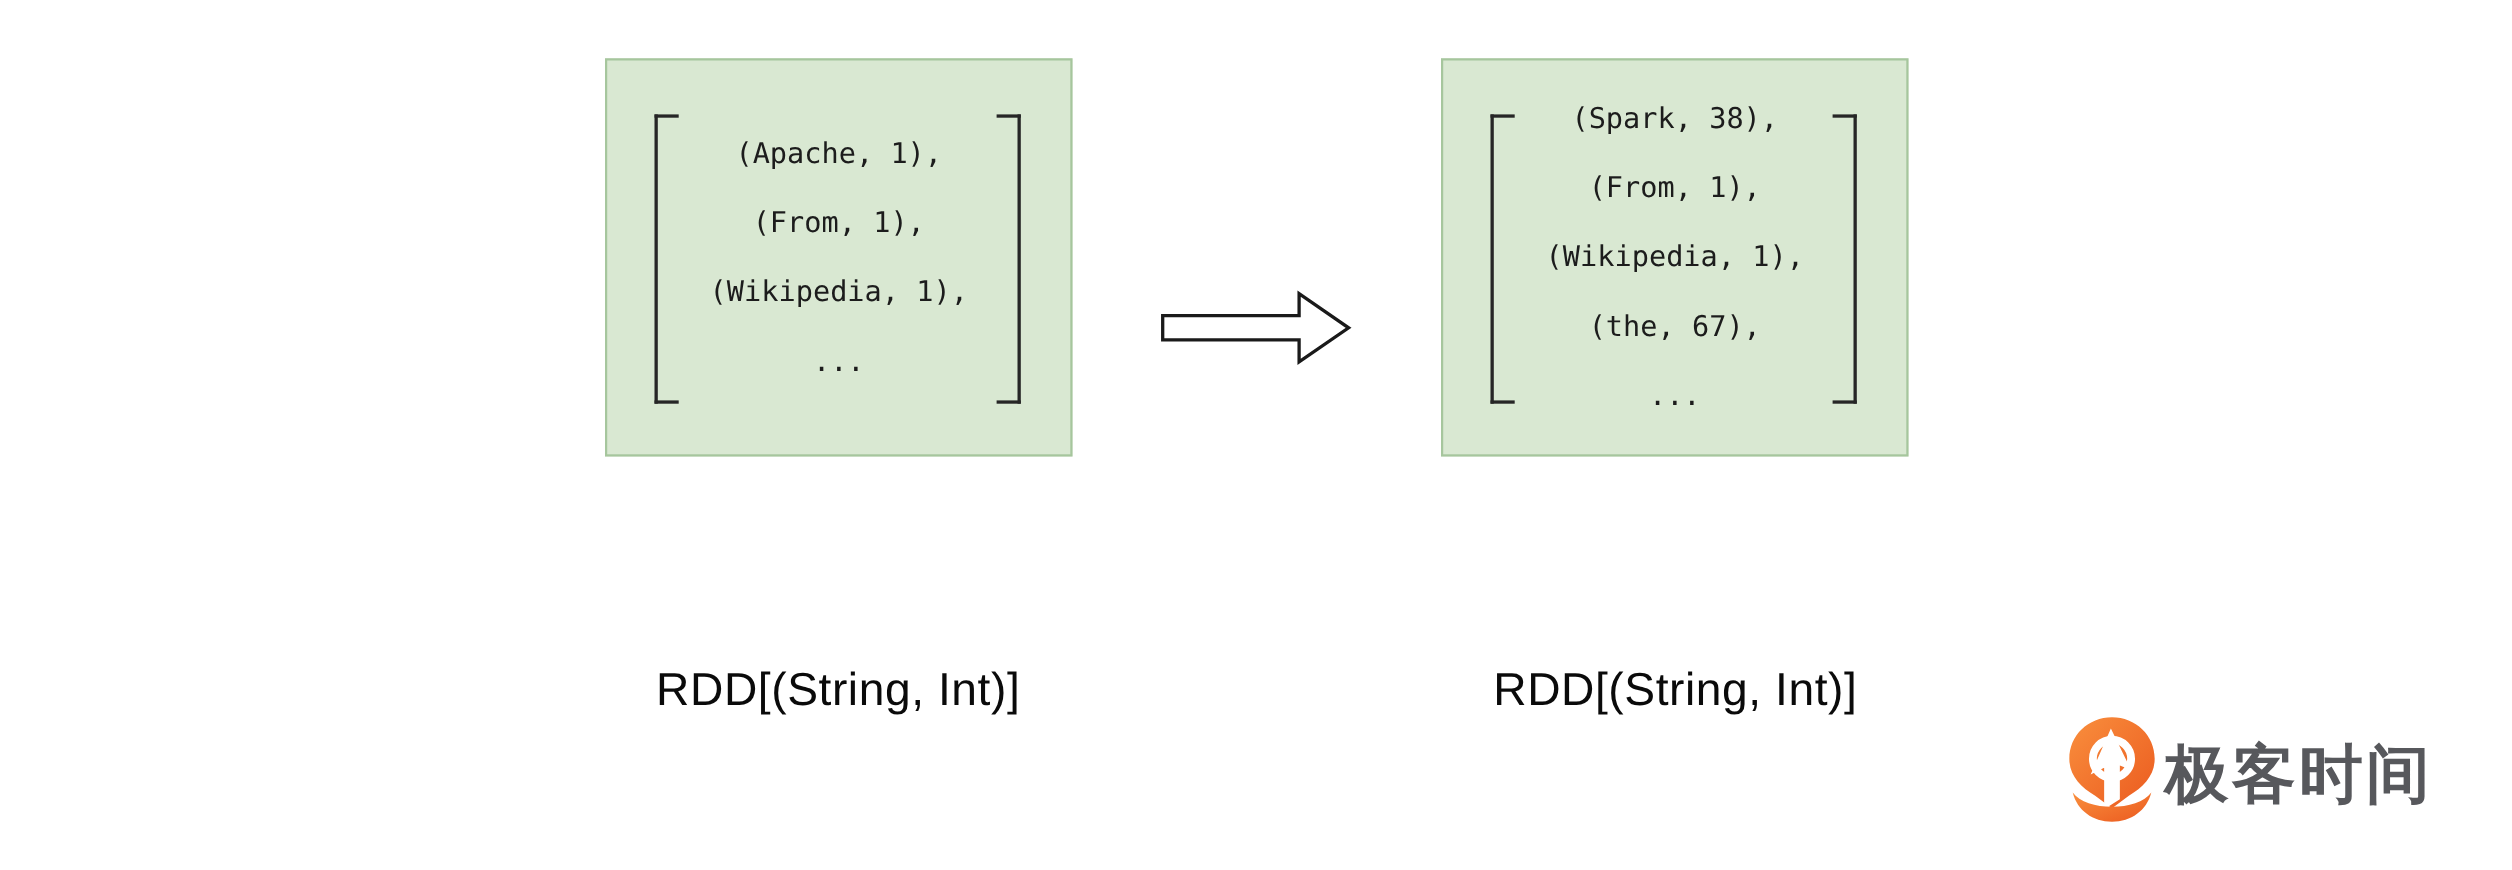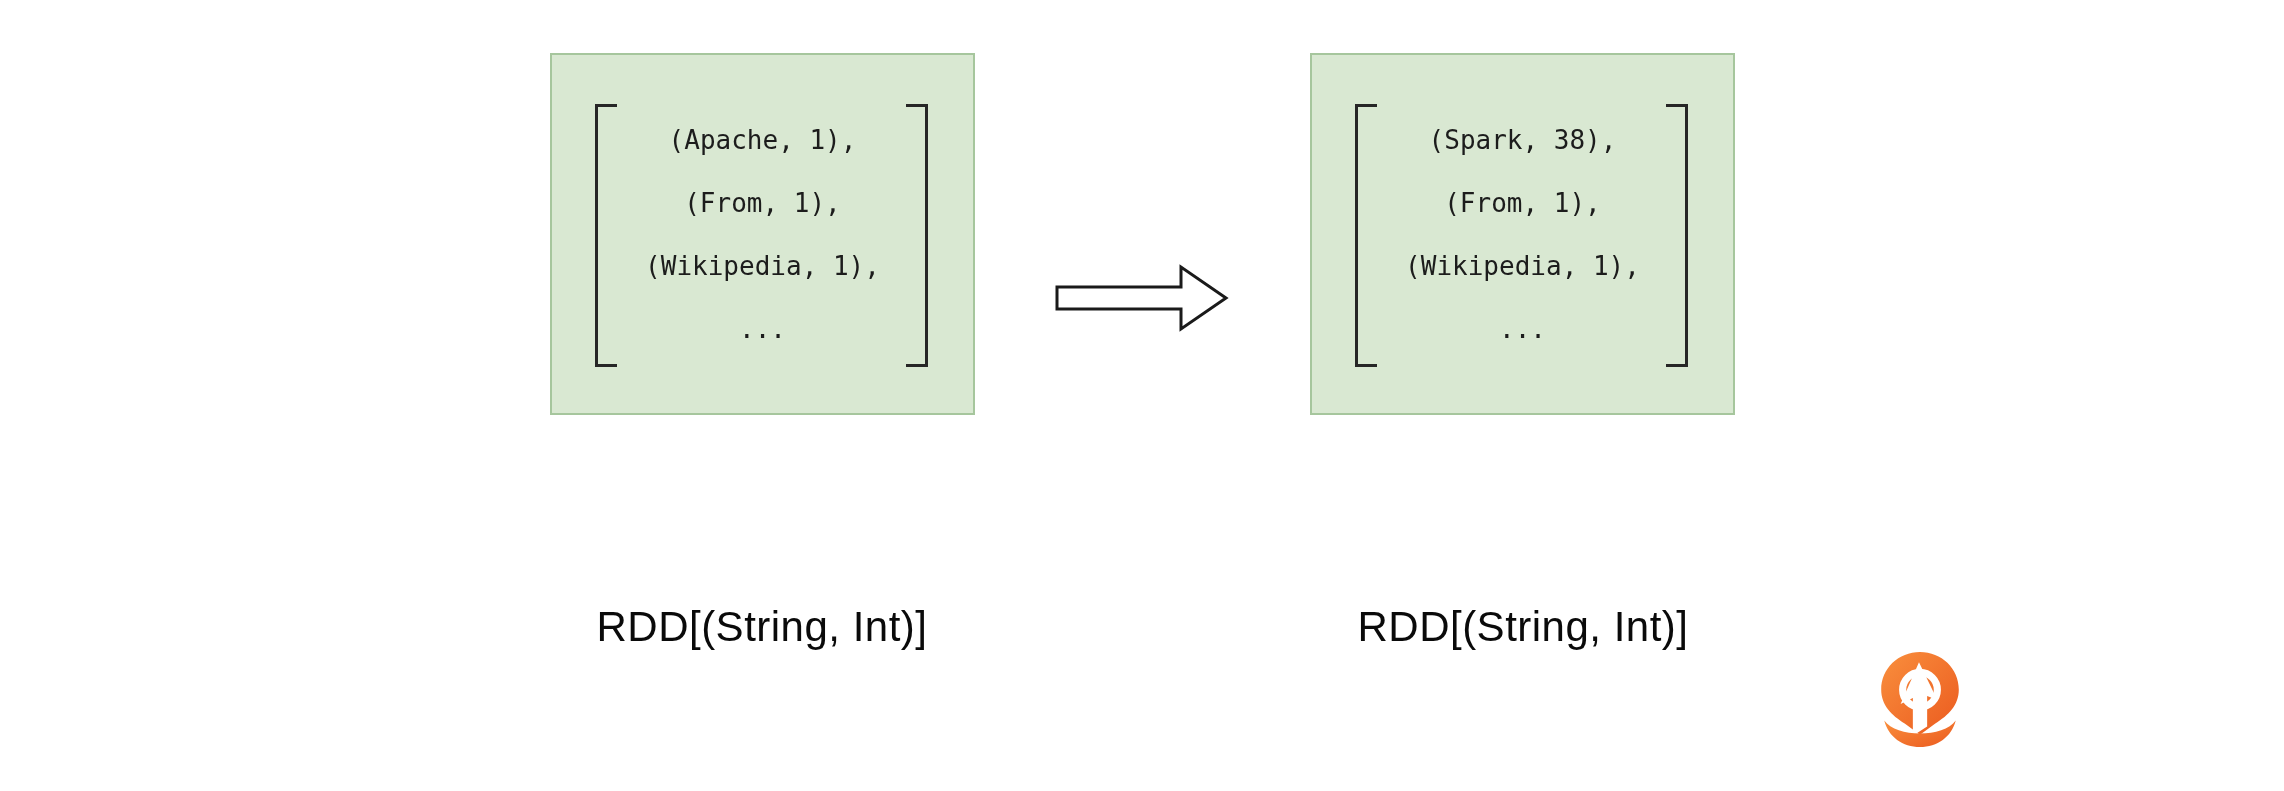--- a/index.html
+++ b/index.html
@@ -85,20 +85,21 @@
       <polygon points="2,24 126,24 126,4 171,35 126,66 126,46 2,46" fill="#ffffff" stroke="#1a1a1a" stroke-width="3" stroke-linejoin="miter"></polygon>
     </svg>
   </div>
 
   <div class="rdd-box right">
     <div class="bracket bracket-left"></div>
     <div class="rows">
       <div class="tuple">(Spark, 38),</div>
       <div class="tuple">(From, 1),</div>
       <div class="tuple">(Wikipedia, 1),</div>
+      <div class="tuple">(the, 67),</div>
       <div class="tuple">...</div>
     </div>
     <div class="bracket bracket-right"></div>
   </div>
 
   <div class="box-label left">RDD[(String, Int)]</div>
   <div class="box-label right">RDD[(String, Int)]</div>
 
   <div class="logo">
     <svg class="logo-icon" viewBox="0 0 82 95">
@@ -110,15 +111,16 @@
       </defs>
 
       <path d="M41,1 C62,1 79,17 79,38 C79,53 69,63 56,71 L41,82 L26,71 C13,63 3,53 3,38 C3,17 20,1 41,1 Z" fill="url(#og)"></path>
 
       <circle cx="41" cy="38" r="17" fill="none" stroke="#ffffff" stroke-width="7"></circle>
 
       <polygon points="40,11 22,52 34,46 34,83 48,74 48,44 58,48" fill="#ffffff"></polygon>
 
       <path d="M6,68 C18,85 64,85 76,68 C72,84 58,94 41,94 C24,94 10,84 6,68 Z" fill="url(#og)"></path>
     </svg>
+    <span class="logo-text">极客时间</span>
   </div>
 
 </div>
 
 </body></html>

